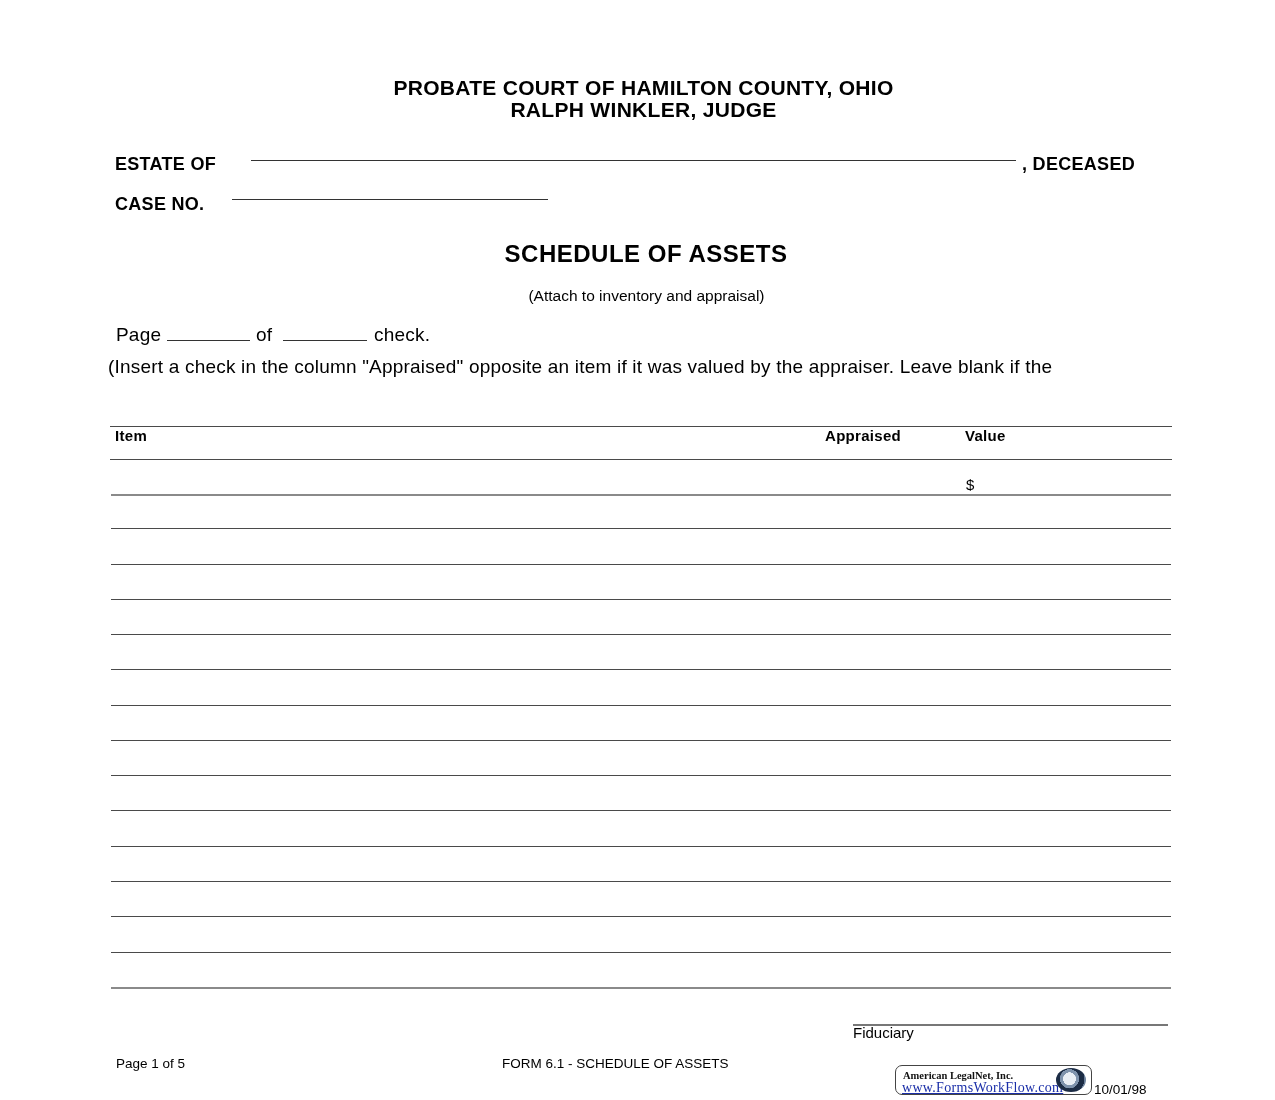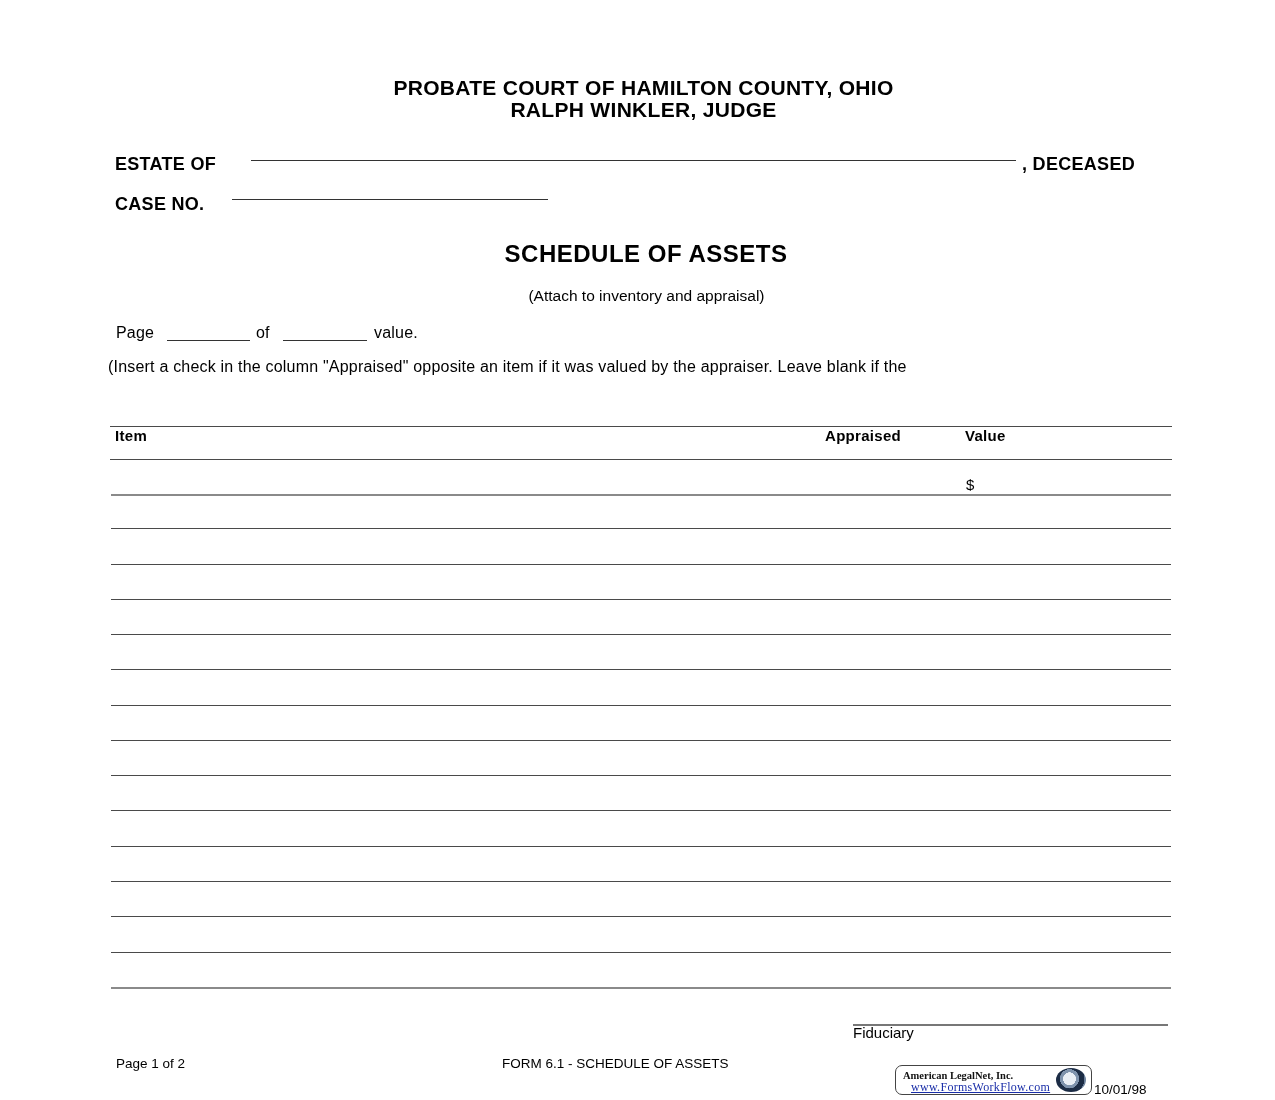--- a/index.html
+++ b/index.html
@@ -3,28 +3,28 @@
   <meta charset="utf-8">
   <style>
     html, body { margin: 0; padding: 0; background: #ffffff; }
     body { width: 1275px; height: 1100px; position: relative; overflow: hidden; font-family: "Liberation Sans", sans-serif; color: #000; }
     .abs { position: absolute; }
     .court { left: 0; width: 1287px; text-align: center; font-weight: bold; font-size: 21px; letter-spacing: 0.3px; line-height: 22px; }
     .lbl-bold { font-weight: bold; font-size: 18px; letter-spacing: 0.3px; margin-top: 13px; }
     .uline { border-bottom: 1px solid #333; height: 0; }
     .title { left: 0; width: 1292px; text-align: center; font-weight: bold; font-size: 24px; letter-spacing: 0.5px; }
     .sub { left: 0; width: 1293px; text-align: center; font-size: 15.5px; }
-    .body-txt { font-size: 16px; letter-spacing: 0.2px; }
+    .body-txt { font-size: 19px; letter-spacing: 0.2px; }
     .hdr { font-weight: bold; font-size: 15px; letter-spacing: 0.3px; }
     .rule { left: 111px; width: 1060px; height: 0; border-top: 1px solid #4a4a4a; }
     .rule.dbl { border-top: 2px solid #8a8a8a; }
     .footer { font-size: 13.5px; }
     .logo { left: 895px; top: 1065px; width: 195px; height: 28px; border: 1px solid #444; border-radius: 7px; background: #fff; }
     .logo-name { left: 7px; top: 4px; font-family: "Liberation Serif", serif; font-weight: bold; font-size: 10.5px; color: #111; }
-    .logo-url { left: 15px; top: 14px; font-family: "Liberation Serif", serif; font-size: 12px; color: #1a2ea8; text-decoration: underline; letter-spacing: 0.3px; }
+    .logo-url { left: 6px; top: 14px; font-family: "Liberation Serif", serif; font-size: 14px; color: #1a2ea8; text-decoration: underline; letter-spacing: 0.3px; }
     .globe { left: 160px; top: 2px; width: 30px; height: 24px; border-radius: 50%; background: radial-gradient(circle at 45% 45%, #e9eef5 0 30%, #7f93ad 31% 45%, #1c2c45 46% 70%, #6c819c 71% 100%); }
   </style>
 </head>
 <body>
 
 <div class="abs court" style="top:77px;">PROBATE COURT OF HAMILTON COUNTY, OHIO</div>
 <div class="abs court" style="top:99px;">RALPH WINKLER, JUDGE</div>
 
 <div class="abs lbl-bold" style="left:115px; top:141px;">ESTATE OF</div>
 <div class="abs uline" style="left:251px; top:160px; width:765px;">
@@ -41,21 +41,21 @@
 <div class="abs sub" style="top:287px;">(Attach to inventory and appraisal)</div>
 
 <div class="abs body-txt" style="left:116px; top:324px;">Page</div>
 <div class="abs uline" style="left:167px; top:340px; width:83px;">
   <span class="abs" style="left:4px; top:-18px; font-size:15px;"></span>
 </div>
 <div class="abs body-txt" style="left:256px; top:324px;">of</div>
 <div class="abs uline" style="left:283px; top:340px; width:84px;">
   <span class="abs" style="left:4px; top:-18px; font-size:15px;"></span>
 </div>
-<div class="abs body-txt" style="left:374px; top:324px;">value.</div>
+<div class="abs body-txt" style="left:374px; top:324px;">check.</div>
 
 <div class="abs body-txt" style="left:108px; top:358px; line-height:17px;text-align:center;">
   <div>(Insert a check in the column "Appraised" opposite an item if it was valued by the appraiser. Leave blank if the</div>
 </div>
 
 <div class="abs rule" style="top:426px; left:110px; width:1062px;"></div>
 <div class="abs hdr" style="left:115px; top:427px;">Item</div>
 <div class="abs hdr" style="left:825px; top:427px;">Appraised</div>
 <div class="abs hdr" style="left:965px; top:427px;">Value</div>
 <div class="abs rule" style="top:459px; left:110px; width:1062px;"></div>
@@ -165,21 +165,21 @@
     <span class="abs" style="left:4px; top:12px; font-size:15px;"></span>
     <span class="abs" style="left:760px; top:12px; font-size:15px;"></span>
     <span class="abs" style="left:855px; top:12px; font-size:15px;"></span>
   </div>
   <div class="abs rule dbl" style="left:0; top:527px;"></div>
 </div>
 
 <div class="abs" style="left:853px; top:1024px; width:315px; height:0; border-top:2px solid #777;"></div>
 <div class="abs" style="left:853px; top:1024px; font-size:15px;">Fiduciary</div>
 
-<div class="abs footer" style="left:116px; top:1056px;">Page 1 of 2</div>
+<div class="abs footer" style="left:116px; top:1056px;">Page 1 of 5</div>
 <div class="abs footer" style="left:502px; top:1056px;">FORM 6.1 - SCHEDULE OF ASSETS</div>
 <div class="abs footer" style="left:1094px; top:1056px;margin-top:26px;">10/01/98</div>
 
 <div class="abs logo">
   <span class="abs logo-name">American LegalNet, Inc.</span>
   <span class="abs logo-url">www.FormsWorkFlow.com</span>
   <span class="abs globe"></span>
 </div>
 
 </body></html>

